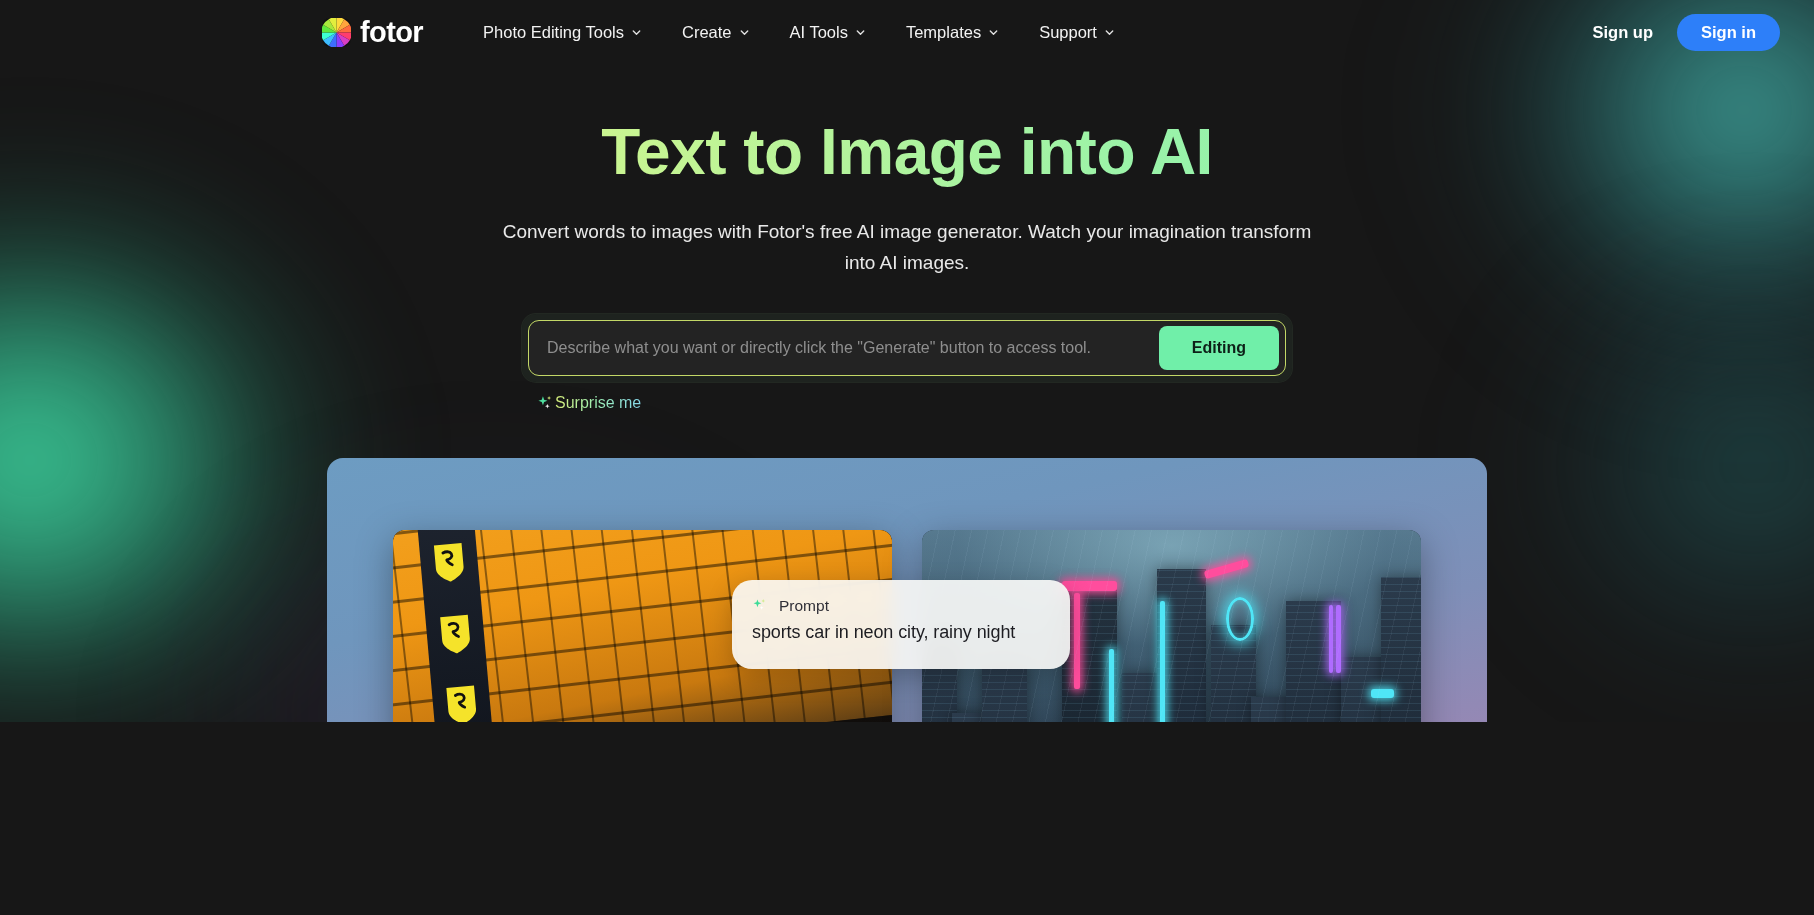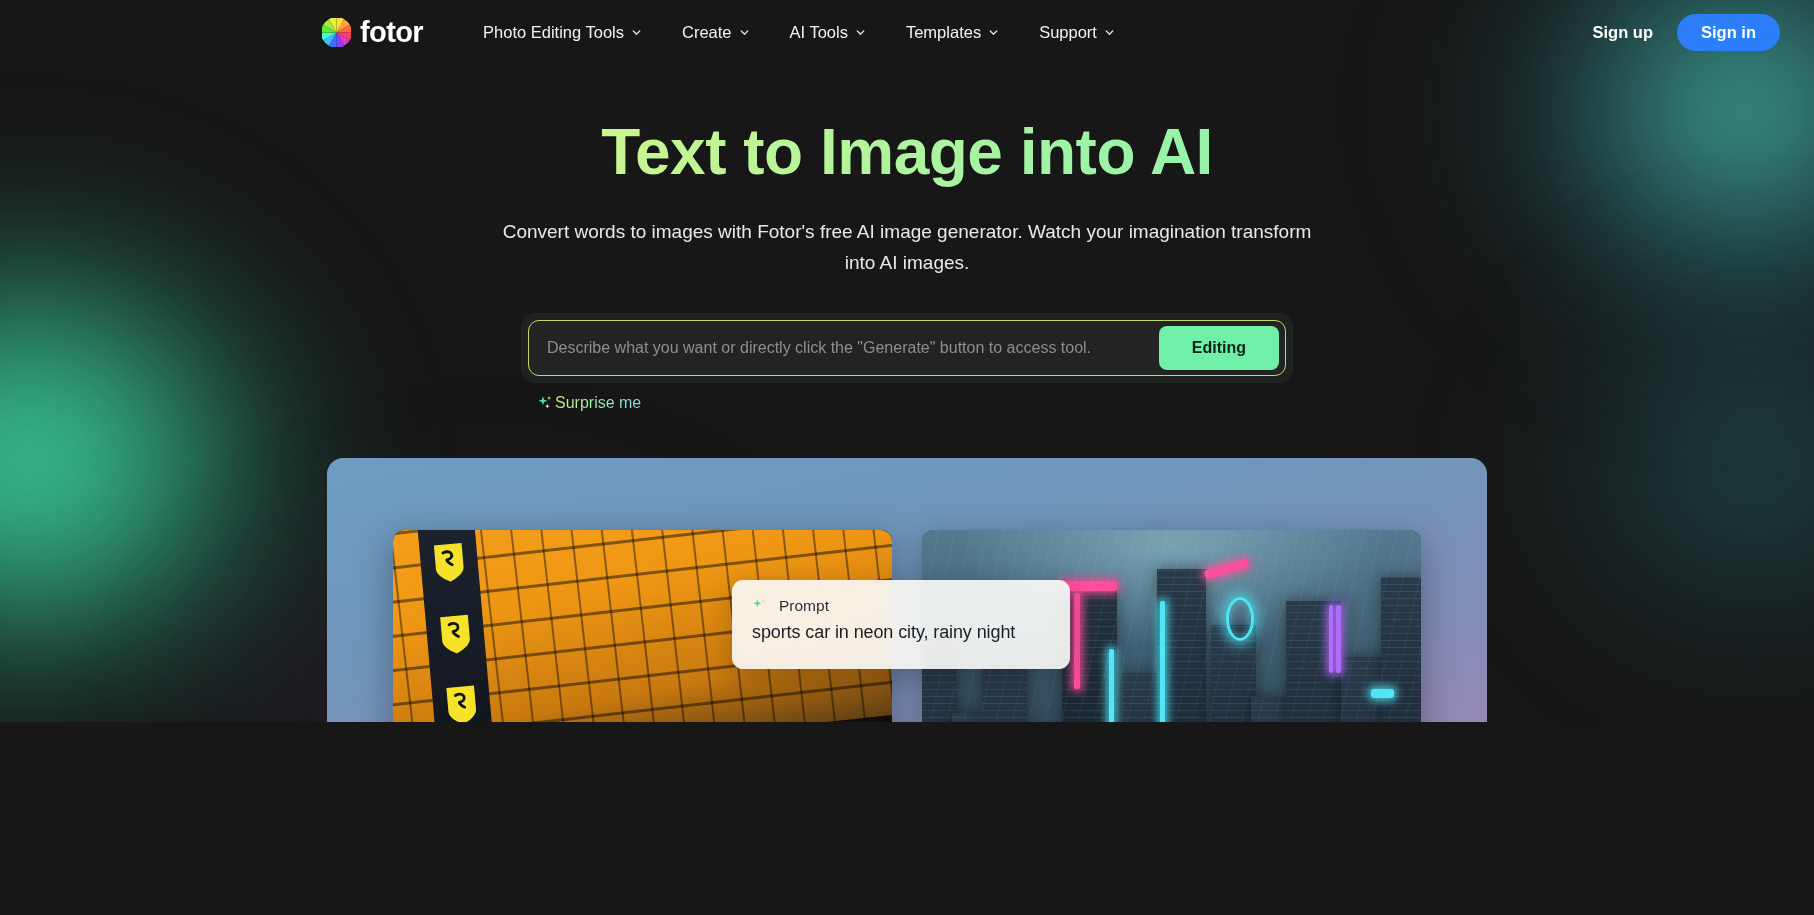--- a/index.html
+++ b/index.html
@@ -259,21 +259,21 @@
   .ct-fog {
     position:absolute; left:0; right:0; bottom:0; height:46%;
     background:linear-gradient(0deg, rgba(150,190,215,.30) 0%, rgba(120,165,195,.10) 50%, rgba(0,0,0,0) 100%);
   }
 
   
   .prompt-card {
     position:absolute;
     left:405px; top:122px;
     width:338px;
-    border-radius:11px;
+    border-radius:20px;
     background:rgba(252,252,250,0.90);
     backdrop-filter:blur(9px);
     box-shadow:0 8px 26px rgba(0,0,0,.22);
     padding:17px 20px 26px;
     z-index:9;
   }
   .pc-head { display:flex; align-items:center; gap:10px; }
   .pc-spark { width:17px; height:17px; flex:none; }
   .pc-spark svg { display:block; }
   .pc-label { color:#2f2f37; font-size:15.5px; font-weight:500; }

